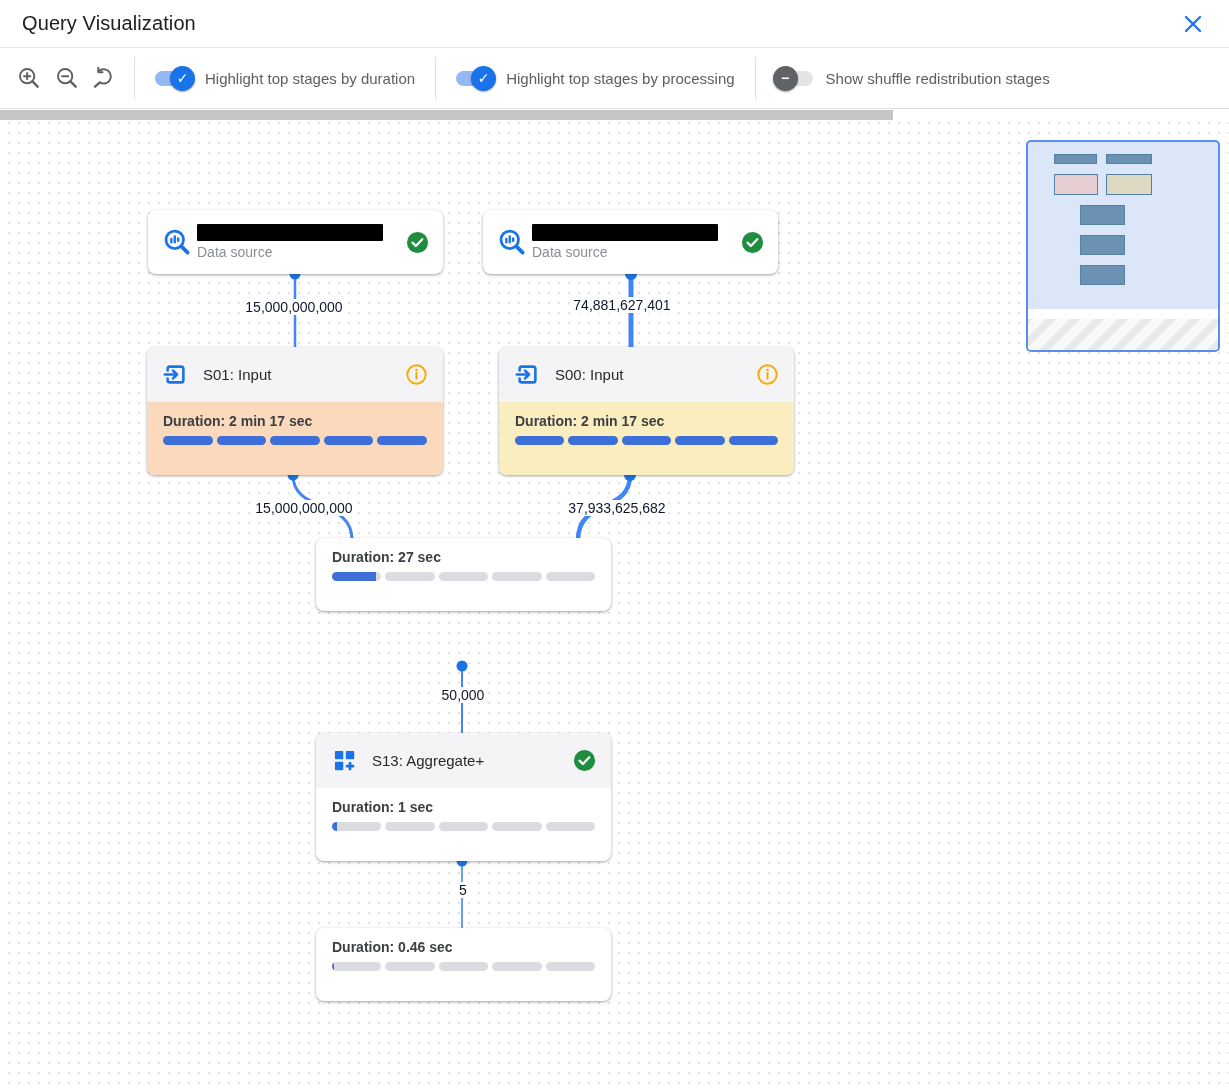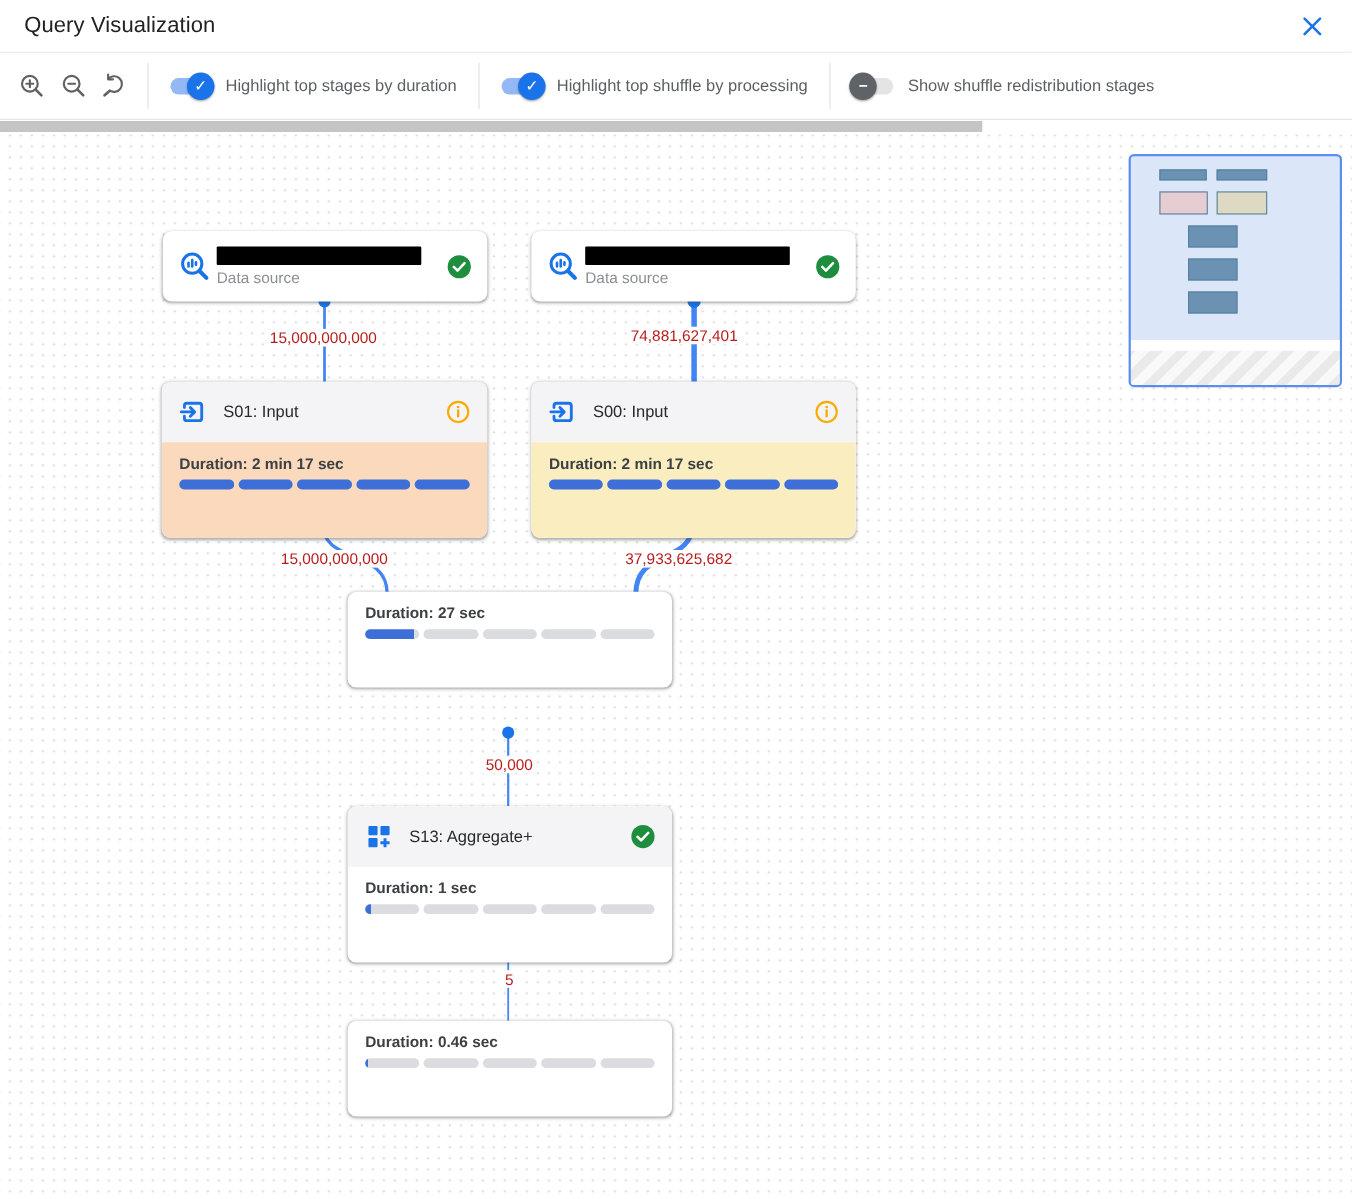--- a/index.html
+++ b/index.html
@@ -32,38 +32,38 @@
   
   .hscroll { position:relative; height:13px; background:#fff; }
   .hscroll .thumb { position:absolute; left:0; top:1px; width:893px; height:10px; background:#c5c5c5; }
 
   
   .canvas { position:relative; width:1229px; height:967px; background:#fff;
     background-image:radial-gradient(#e1e1e1 1.1px, transparent 1.2px);
     background-size:10px 10px; background-position:4px 6px; }
   .edges { position:absolute; left:0; top:0; pointer-events:none; }
 
-  .edge-label { position:absolute; transform:translate(-50%,-50%); font-size:14px; color:#b91c1c;
+  .edge-label { position:absolute; transform:translate(-50%,-50%); font-size:14px; color:#0f172a;
     background:#fff; padding:0 3px; white-space:nowrap; }
 
   
   .node { position:absolute; background:#fff; border-radius:8px;
     box-shadow:0 1px 2px rgba(60,64,67,.3), 0 1px 3px 1px rgba(60,64,67,.15);
     overflow:hidden; cursor:pointer; }
   .ds-row { display:flex; align-items:center; gap:5px; padding:10px 14px; height:64px; }
   .ds-col { flex:1; display:flex; flex-direction:column; gap:3px; }
   .redacted { width:186px; height:17px; background:#000; border-radius:1px; }
   .ds-sub { font-size:14px; color:#8a8f94; }
 
   .stage-header { display:flex; align-items:center; gap:14px; padding:0 15px; height:55px; background:#f4f4f6; }
   .stage-title { flex:1; font-size:15px; font-weight:500; color:#27292c; }
   .nicon { display:flex; align-items:center; }
   .status { display:flex; align-items:center; }
 
-  .stage-duration { padding:11px 16px 0 16px; height:87px; }
+  .stage-duration { padding:11px 16px 0 16px; height:73px; }
   .duration-text { font-size:14px; font-weight:700; color:#3c4043; margin-bottom:7px; }
   .progress { display:flex; gap:4px; }
   .progress .seg { flex:1; height:9px; border-radius:5px; background:#dadce0; }
 
   
   .minimap { position:absolute; left:1026px; top:18px; width:194px; height:212px;
     border:2px solid #5b8def; border-radius:5px; overflow:hidden; cursor:pointer; }
   .mini-rect { position:absolute; border:1.5px solid #55809f; }
   .mini-strip-white { position:absolute; left:0; right:0; top:167px; height:10px; background:#fff; }
   .mini-stripes { position:absolute; left:0; right:0; top:177px; bottom:0;
@@ -114,21 +114,21 @@
         <div class="thumb">✓</div>
       </div>
       <div class="toggle-label">Highlight top stages by duration</div>
     </div>
     <div class="vdiv"></div>
 
     <div class="toggle-group">
       <div class="toggle on">
         <div class="thumb">✓</div>
       </div>
-      <div class="toggle-label">Highlight top shuffle by processing</div>
+      <div class="toggle-label">Highlight top stages by processing</div>
     </div>
     <div class="vdiv"></div>
 
     <div class="toggle-group">
       <div class="toggle off">
         <div class="thumb">−</div>
       </div>
       <div class="toggle-label">Show shuffle redistribution stages</div>
     </div>
   </div>
@@ -231,21 +231,21 @@
         <div class="progress">
             <div class="seg" style="background: linear-gradient(to right, rgb(62, 111, 216) 100%, rgb(218, 220, 224) 100%);"></div>
             <div class="seg" style="background: linear-gradient(to right, rgb(62, 111, 216) 100%, rgb(218, 220, 224) 100%);"></div>
             <div class="seg" style="background: linear-gradient(to right, rgb(62, 111, 216) 100%, rgb(218, 220, 224) 100%);"></div>
             <div class="seg" style="background: linear-gradient(to right, rgb(62, 111, 216) 100%, rgb(218, 220, 224) 100%);"></div>
             <div class="seg" style="background: linear-gradient(to right, rgb(62, 111, 216) 100%, rgb(218, 220, 224) 100%);"></div>
           </div>
       </div>
     </div>
 
-    <div class="node" style="left:483px;top:225px;width:295px">
+    <div class="node" style="left:499px;top:225px;width:295px">
       <div class="stage-header">
         <span class="nicon">
           <svg width="27" height="27" viewBox="0 0 24 24" fill="none" stroke="#1a73e8" stroke-width="2.3" stroke-linecap="round" stroke-linejoin="round">
             <path d="M5 8.5 V7 Q5 5 7 5 H17 Q19 5 19 7 V17 Q19 19 17 19 H7 Q5 19 5 17 V15.5"></path>
             <path d="M2.5 12 H13 M9.8 8.5 L13.3 12 L9.8 15.5"></path>
           </svg>
         </span>
         <span class="stage-title">S00: Input</span>
         <span class="status">
           <svg width="23" height="23" viewBox="0 0 24 24" fill="none">

